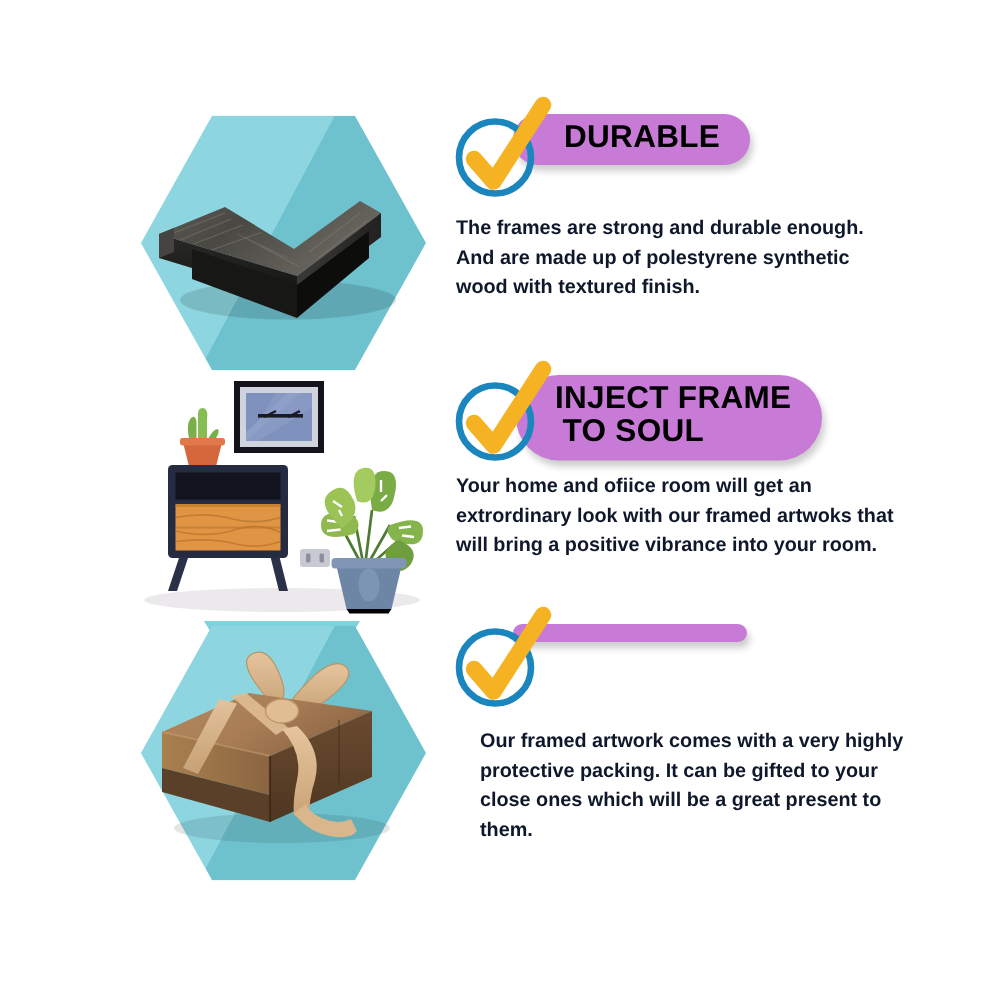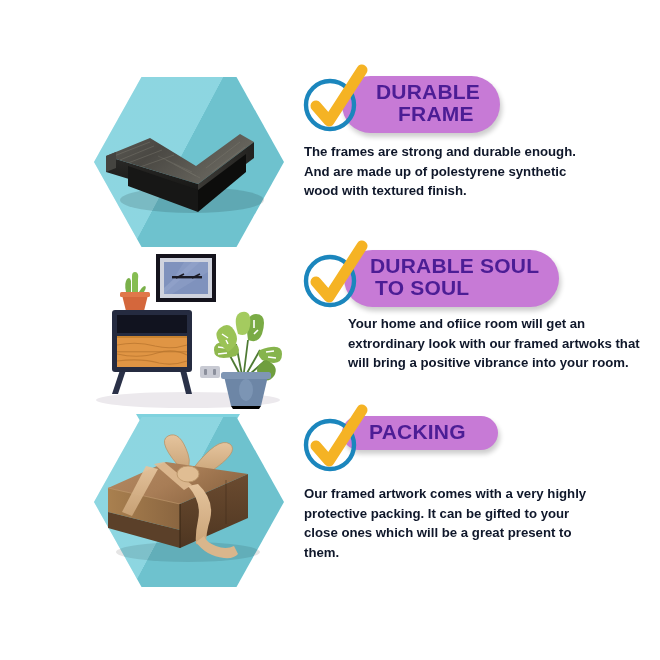--- a/index.html
+++ b/index.html
@@ -101,43 +101,43 @@
     border-radius: 30px;
     box-shadow: 2px 4px 5px rgba(0,0,0,0.20);
     z-index: 1;
   }
   .title-pill .pill-line {
     display: block;
     font-size: 21px;
     font-weight: bold;
     letter-spacing: 0.2px;
     line-height: 1.07;
-    color: #4c1d95;
+    color: #000000;
     white-space: nowrap;
   }
   .title-pill .pill-line.l2 { padding-left: 5px; }
 
   #row-1 .title-pill .pill-line.l1 { padding-left: 8px; }
   #row-1 .title-pill .pill-line.l2 { padding-left: 30px; }
   #row-3 .title-pill .pill-line.l2 { padding-left: 1px; }
 
   .body-text {
     position: absolute;
     left: 4px;
     top: 70px;
     width: 290px;
     font-size: 13.2px;
     font-weight: bold;
     line-height: 1.49;
     color: #0f172a;
   }
 
   #row-2 .title-pill { left: 44px; top: 2px; }
-  #row-2 .body-text { top: 66px; width: 300px; margin-left: 44px; }
-  #row-3 .body-text { top: 72px; width: 300px; }
+  #row-2 .body-text { top: 66px; width: 300px; }
+  #row-3 .body-text { top: 72px; width: 300px; margin-left: 16px; }
 </style>
 </head>
 <body>
 
 <div class="poster">
 
   <div class="feature-row" id="row-1">
 
     <div class="art-col">
       <div class="hexagon">
@@ -191,21 +191,20 @@
     </div>
 
     <div class="text-col">
       <div class="head-strip">
         <svg class="check-icon" viewBox="0 0 62 58">
           <circle cx="28" cy="31" r="24" fill="none" stroke="#1b86bd" stroke-width="4.4"></circle>
           <path d="M14,32 L27,47 L60,-4" fill="none" stroke="#f5b324" stroke-width="11" stroke-linecap="round" stroke-linejoin="round"></path>
         </svg>
         <div class="title-pill">
           <span class="pill-line l1">DURABLE</span>
-          <span class="pill-line l2">FRAME</span>
         </div>
       </div>
       <div class="body-text">The frames are strong and durable enough. And are made up of polestyrene synthetic wood with textured finish.</div>
     </div>
   </div>
 
   <div class="feature-row" id="row-2">
 
     <div class="art-col">
       <svg class="art-svg" viewBox="0 0 200 175">
@@ -288,21 +287,21 @@
       </svg>
     </div>
 
     <div class="text-col">
       <div class="head-strip">
         <svg class="check-icon" viewBox="0 0 62 58">
           <circle cx="28" cy="31" r="24" fill="none" stroke="#1b86bd" stroke-width="4.4"></circle>
           <path d="M14,32 L27,47 L60,-4" fill="none" stroke="#f5b324" stroke-width="11" stroke-linecap="round" stroke-linejoin="round"></path>
         </svg>
         <div class="title-pill">
-          <span class="pill-line l1">DURABLE SOUL</span>
+          <span class="pill-line l1">INJECT FRAME</span>
           <span class="pill-line l2">TO SOUL</span>
         </div>
       </div>
       <div class="body-text">Your home and ofiice room will get an extrordinary look with our framed artwoks  that will bring a positive vibrance into your room.</div>
     </div>
   </div>
 
   <div class="feature-row" id="row-3">
 
     <div class="art-col">
@@ -360,20 +359,19 @@
       </svg>
     </div>
 
     <div class="text-col">
       <div class="head-strip">
         <svg class="check-icon" viewBox="0 0 62 58">
           <circle cx="28" cy="31" r="24" fill="none" stroke="#1b86bd" stroke-width="4.4"></circle>
           <path d="M14,32 L27,47 L60,-4" fill="none" stroke="#f5b324" stroke-width="11" stroke-linecap="round" stroke-linejoin="round"></path>
         </svg>
         <div class="title-pill">
-          <span class="pill-line l2">PACKING</span>
         </div>
       </div>
       <div class="body-text">Our framed artwork comes with a very highly protective packing. It can be gifted to your close ones which will be a great present to them.</div>
     </div>
   </div>
 
 </div>
 
 </body></html>

